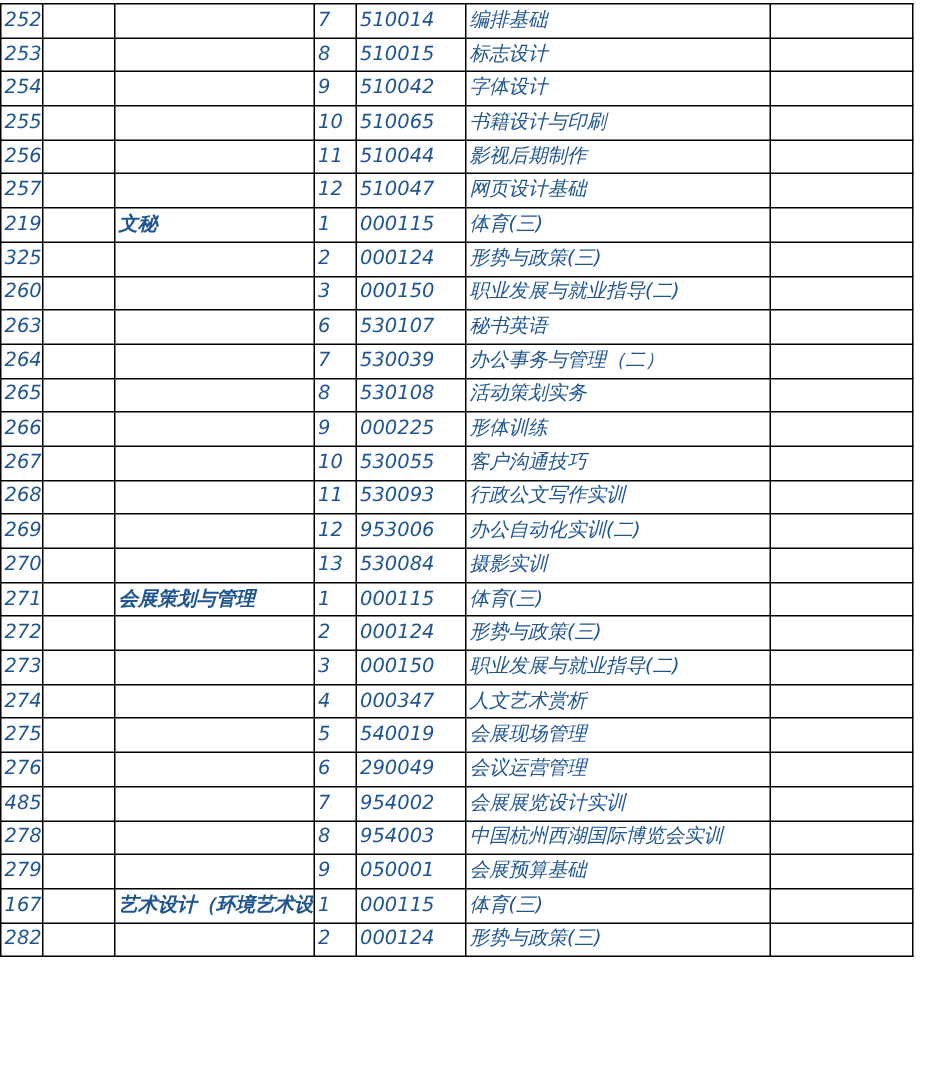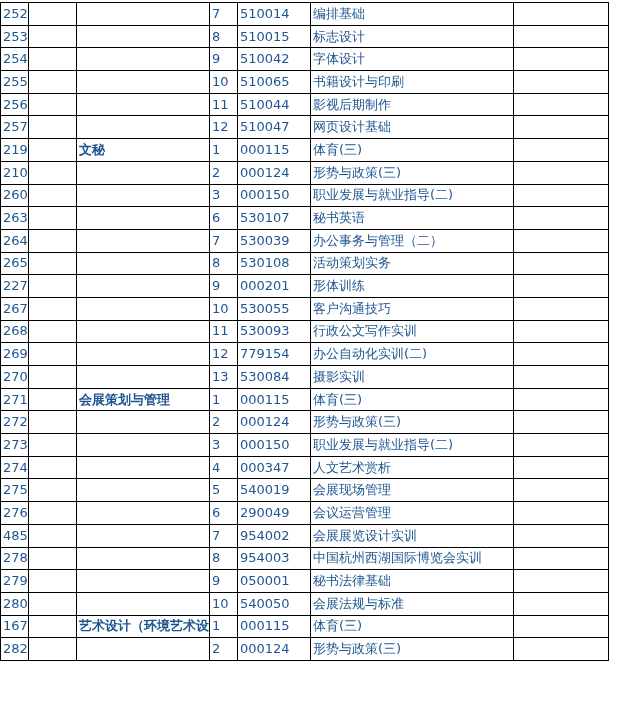--- a/index.html
+++ b/index.html
@@ -17,20 +17,21 @@
     position: relative;
     width: 634px;
     height: 717px;
     background: #ffffff;
   }
   table.course-table {
     border-collapse: collapse;
     table-layout: fixed;
     width: 608px;
     margin: 2px 0 0 0;
+    font-style: italic;
   }
   table.course-table td {
     border: 1px solid #000000;
     color: #1e5591;
     font-size: 13px;
     line-height: 16px;
     padding: 0 1px 0 2px;
     vertical-align: middle;
     overflow: hidden;
     white-space: nowrap;
@@ -121,21 +122,21 @@
         <tr>
     <td class="c-num">219</td>
     <td class="c-blank"></td>
     <td class="c-prog">文秘</td>
     <td class="c-seq">1</td>
     <td class="c-code">000115</td>
     <td class="c-name">体育(三)</td>
     <td class="c-blank"></td>
   </tr>
         <tr>
-    <td class="c-num">210</td>
+    <td class="c-num">325</td>
     <td class="c-blank"></td>
     <td class="c-prog"></td>
     <td class="c-seq">2</td>
     <td class="c-code">000124</td>
     <td class="c-name">形势与政策(三)</td>
     <td class="c-blank"></td>
   </tr>
         <tr>
     <td class="c-num">260</td>
     <td class="c-blank"></td>
@@ -166,25 +167,25 @@
         <tr>
     <td class="c-num">265</td>
     <td class="c-blank"></td>
     <td class="c-prog"></td>
     <td class="c-seq">8</td>
     <td class="c-code">530108</td>
     <td class="c-name">活动策划实务</td>
     <td class="c-blank"></td>
   </tr>
         <tr>
-    <td class="c-num">227</td>
+    <td class="c-num">266</td>
     <td class="c-blank"></td>
     <td class="c-prog"></td>
     <td class="c-seq">9</td>
-    <td class="c-code">000201</td>
+    <td class="c-code">000225</td>
     <td class="c-name">形体训练</td>
     <td class="c-blank"></td>
   </tr>
         <tr>
     <td class="c-num">267</td>
     <td class="c-blank"></td>
     <td class="c-prog"></td>
     <td class="c-seq">10</td>
     <td class="c-code">530055</td>
     <td class="c-name">客户沟通技巧</td>
@@ -197,21 +198,21 @@
     <td class="c-seq">11</td>
     <td class="c-code">530093</td>
     <td class="c-name">行政公文写作实训</td>
     <td class="c-blank"></td>
   </tr>
         <tr>
     <td class="c-num">269</td>
     <td class="c-blank"></td>
     <td class="c-prog"></td>
     <td class="c-seq">12</td>
-    <td class="c-code">779154</td>
+    <td class="c-code">953006</td>
     <td class="c-name">办公自动化实训(二)</td>
     <td class="c-blank"></td>
   </tr>
         <tr>
     <td class="c-num">270</td>
     <td class="c-blank"></td>
     <td class="c-prog"></td>
     <td class="c-seq">13</td>
     <td class="c-code">530084</td>
     <td class="c-name">摄影实训</td>
@@ -288,30 +289,21 @@
     <td class="c-code">954003</td>
     <td class="c-name">中国杭州西湖国际博览会实训</td>
     <td class="c-blank"></td>
   </tr>
         <tr>
     <td class="c-num">279</td>
     <td class="c-blank"></td>
     <td class="c-prog"></td>
     <td class="c-seq">9</td>
     <td class="c-code">050001</td>
-    <td class="c-name">秘书法律基础</td>
-    <td class="c-blank"></td>
-  </tr>
-        <tr>
-    <td class="c-num">280</td>
-    <td class="c-blank"></td>
-    <td class="c-prog"></td>
-    <td class="c-seq">10</td>
-    <td class="c-code">540050</td>
-    <td class="c-name">会展法规与标准</td>
+    <td class="c-name">会展预算基础</td>
     <td class="c-blank"></td>
   </tr>
         <tr>
     <td class="c-num">167</td>
     <td class="c-blank"></td>
     <td class="c-prog">艺术设计（环境艺术设计方向）</td>
     <td class="c-seq">1</td>
     <td class="c-code">000115</td>
     <td class="c-name">体育(三)</td>
     <td class="c-blank"></td>

